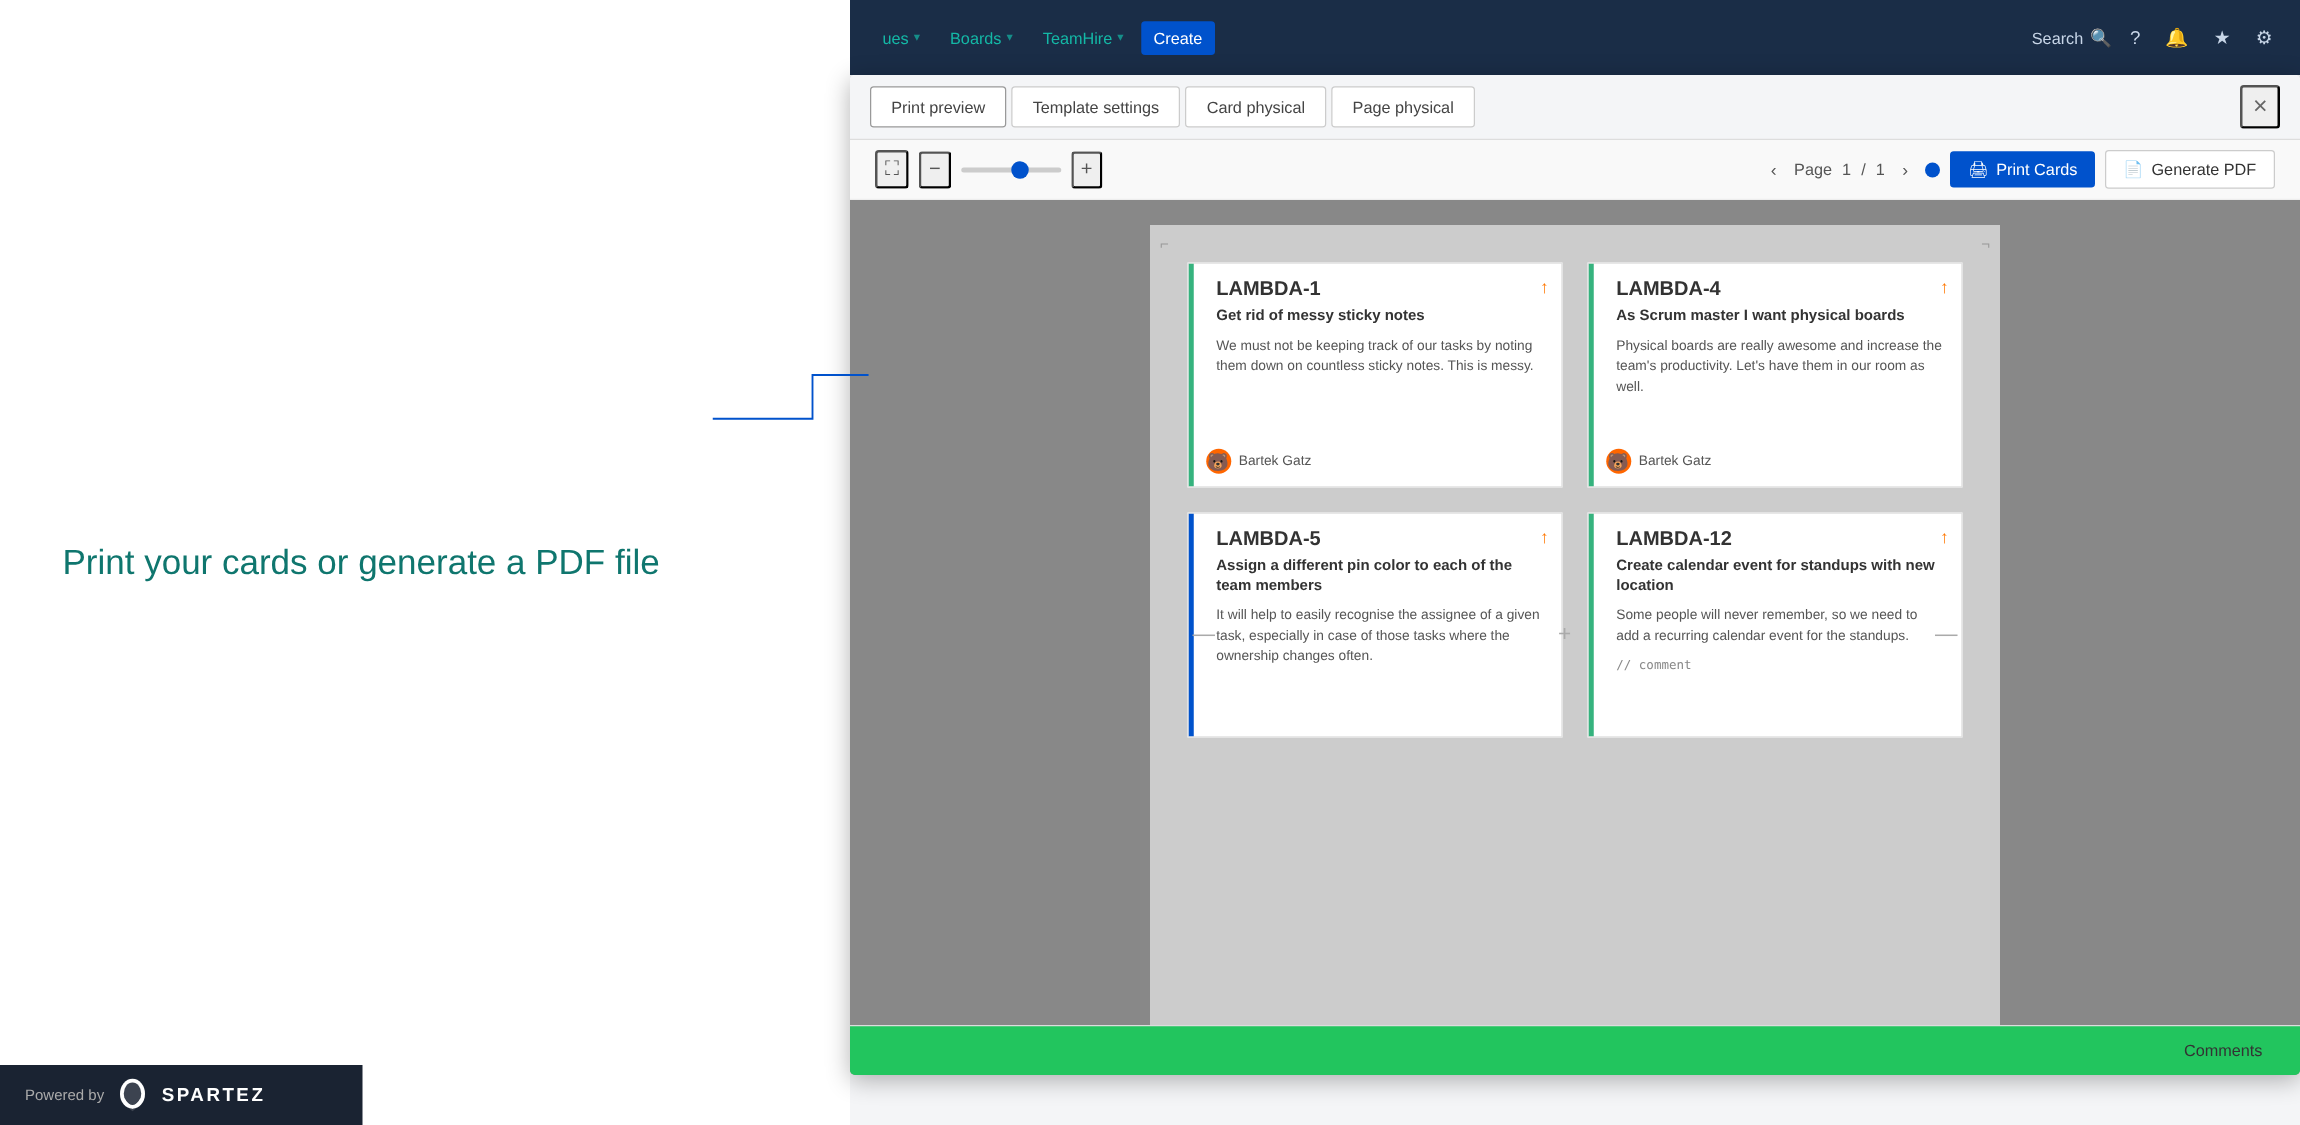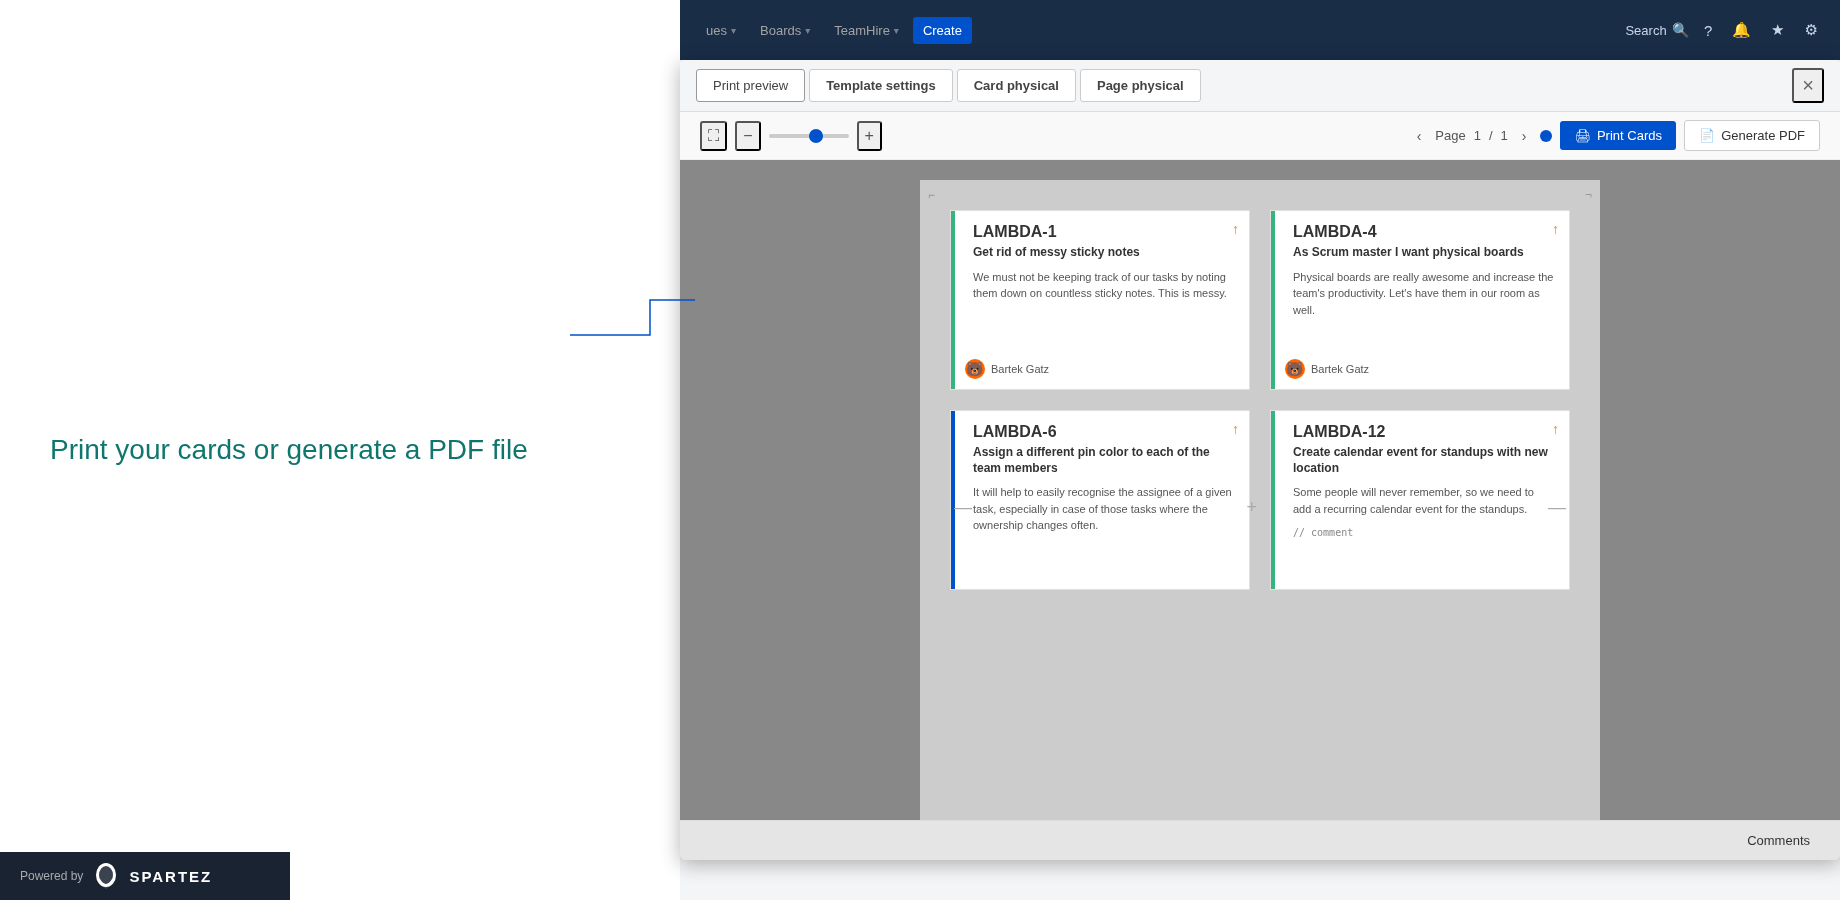--- a/index.html
+++ b/index.html
@@ -78,21 +78,21 @@
       height: 60px;
       background: #1a2d47;
       display: flex;
       align-items: center;
       padding: 0 16px;
       gap: 4px;
       position: relative;
     }
 
     .nav-item {
-      color: #a3a3a3;
+      color: #14b8a6;
       font-size: 13px;
       padding: 6px 10px;
       cursor: pointer;
       border-radius: 3px;
       display: flex;
       align-items: center;
       gap: 4px;
     }
 
     .nav-item.active {
@@ -157,21 +157,20 @@
 
     .modal-tab {
       padding: 8px 16px;
       font-size: 13px;
       color: #444;
       cursor: pointer;
       border: 1px solid #ccc;
       border-radius: 3px;
       background: #fff;
       white-space: nowrap;
-      font-weight: bold;
     }
 
     .modal-tab.active {
       background: #fff;
       border-color: #999;
       font-weight: 500;
     }
 
     .modal-close {
       margin-left: auto;
@@ -394,21 +393,21 @@
       margin-top: 4px;
     }
 
     
     .status-bar {
       position: absolute;
       bottom: 0;
       left: 0;
       right: 0;
       height: 40px;
-      background: #e5e5e5;
+      background: #22c55e;
       border-top: 1px solid #ddd;
       display: flex;
       align-items: center;
       justify-content: flex-end;
       padding: 0 20px;
     }
 
     .comments-btn {
       font-size: 13px;
       color: #333;
@@ -556,21 +555,21 @@
                   </div>
                 <span>Bartek Gatz</span>
               </div>
             </div>
             <div class="card-priority">↑</div>
           </div>
 
           <div class="card">
             <div class="card-left-bar bar-blue"></div>
             <div style="padding-left:8px;">
-              <div class="card-id">LAMBDA-6</div>
+              <div class="card-id">LAMBDA-5</div>
               <div class="card-title">Assign a different pin color to each of the team members</div>
               <div class="card-body">It will help to easily recognise the assignee of a given task, especially in case of those tasks where the ownership changes often.</div>
             </div>
             <div class="card-priority">↑</div>
           </div>
 
           <div class="card">
             <div class="card-left-bar bar-green"></div>
             <div style="padding-left:8px;">
               <div class="card-id">LAMBDA-12</div>

